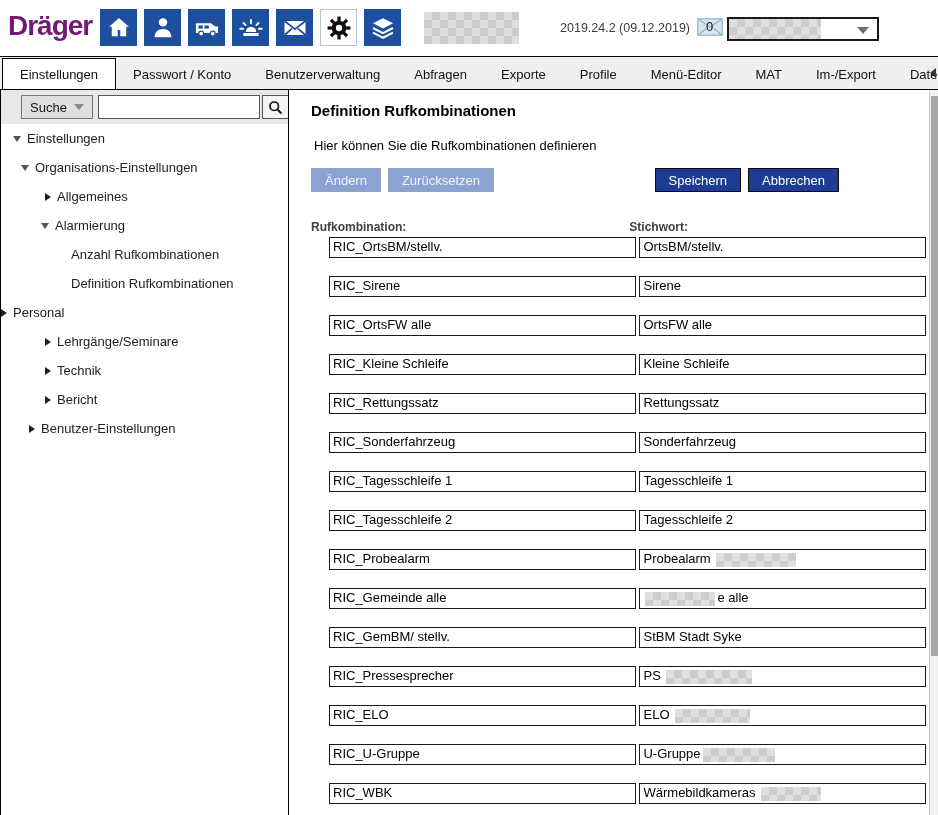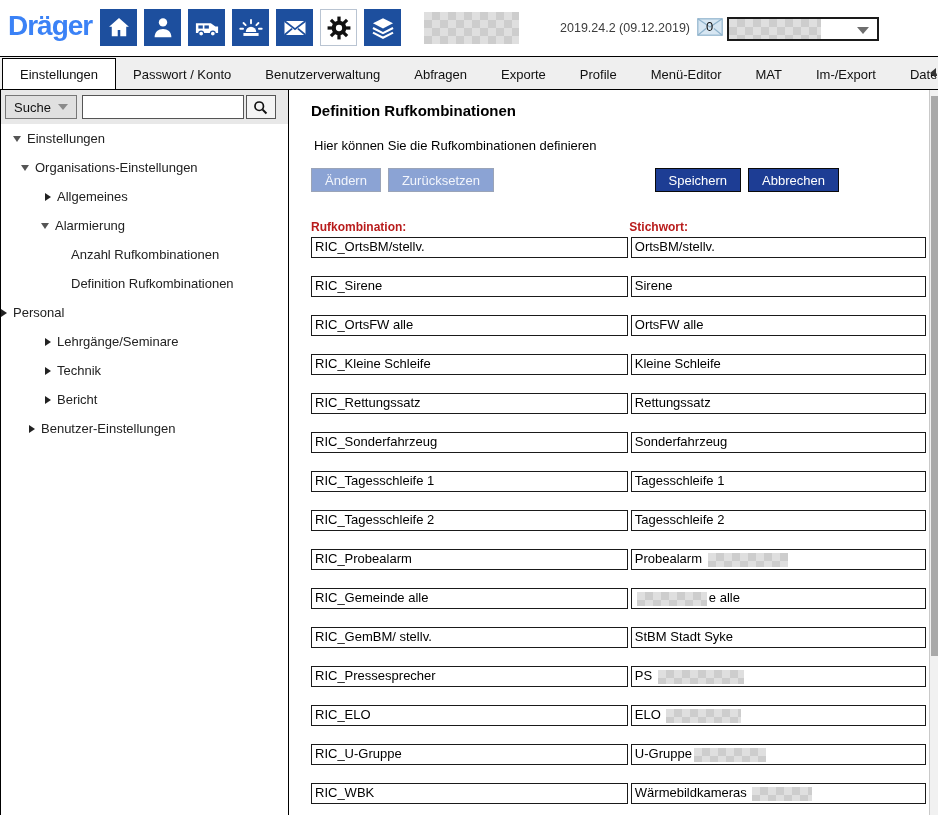--- a/index.html
+++ b/index.html
@@ -3,21 +3,21 @@
 <meta charset="utf-8">
 <style>
   html,body{margin:0;padding:0;background:#fff;}
   *{box-sizing:border-box;}
   .screen{position:relative;width:938px;height:815px;background:#fff;
     font-family:"Liberation Sans","DejaVu Sans",sans-serif;overflow:hidden;}
 
   
   .hdr{position:absolute;left:0;top:0;width:938px;height:56px;background:#fff;}
   .logo{position:absolute;left:8px;top:10px;font-size:28px;font-weight:bold;
-    color:#3b82f6;letter-spacing:-1px;}
+    color:#701a75;letter-spacing:-1px;}
   .iconbar{position:absolute;left:100px;top:9px;display:flex;gap:7px;}
   .icon-tile{width:37px;height:37px;background:#1d4f9e;display:flex;align-items:center;
     justify-content:center;cursor:pointer;border:1px solid #1d4f9e;}
   .icon-tile svg{width:28px;height:28px;display:block;}
   .icon-tile.active{background:#fff;border:1px solid #b9c4d2;}
   .red-top{position:absolute;left:424px;top:12px;width:95px;height:32px;}
   .version{position:absolute;left:540px;top:21px;width:150px;text-align:right;
     font-size:12.5px;color:#3c3c3c;}
   .mailwrap{position:absolute;left:697px;top:18px;width:30px;height:20px;}
   .mailwrap .cnt{position:absolute;left:9px;top:1px;font-size:13px;color:#111;font-weight:normal;}
@@ -36,21 +36,21 @@
   .tab.active{background:#fff;border:1px solid #000;border-bottom:none;height:32px;
     line-height:31px;position:relative;z-index:2;margin-bottom:-1px;}
   .tabscroll{position:absolute;right:2px;top:68px;width:0;height:0;z-index:3;
     border-top:5px solid transparent;border-bottom:5px solid transparent;border-right:6px solid #333;}
 
   
   .sidebar{position:absolute;left:0;top:90px;width:288px;height:725px;background:#fff;
     border-left:1px solid #000;}
   .vline{position:absolute;left:288px;top:90px;width:1px;height:725px;background:#000;}
   .searchrow{position:absolute;left:0;top:0;width:288px;height:34px;background:#e8e8e8;
-    display:flex;align-items:center;padding-left:4px;}
+    display:flex;align-items:center;padding-left:20px;}
   .suche{height:24px;background:#e0e0e0;border:1px solid #777;font-size:13px;color:#111;
     display:flex;align-items:center;gap:7px;padding:0 8px;cursor:pointer;
     font-family:inherit;}
   .suche .dd{width:0;height:0;border-left:5px solid transparent;border-right:5px solid transparent;
     border-top:6px solid #8a8a8a;}
   .searchinput{margin-left:5px;width:162px;height:24px;border:1px solid #555;background:#fff;
     font-size:13px;padding:0 4px;font-family:inherit;}
   .searchbtn{margin-left:2px;width:30px;height:24px;background:#f4f4f4;border:1px solid #555;
     display:flex;align-items:center;justify-content:center;cursor:pointer;padding:0;}
   .searchbtn svg{width:17px;height:17px;}
@@ -65,27 +65,27 @@
 
   
   .content{position:absolute;left:289px;top:90px;width:641px;height:725px;background:#fff;}
   .ptitle{position:absolute;left:22px;top:12px;font-size:15px;font-weight:bold;color:#000;margin:0;}
   .psub{position:absolute;left:22px;top:45px;font-size:13px;color:#000;margin:3px;}
   .btnrow{position:absolute;left:22px;top:78px;width:528px;display:flex;gap:7px;}
   .btn{font-size:13px;height:24px;padding:0 13px;cursor:pointer;font-family:inherit;}
   .btn.disabled{background:#8ba3d4;color:#f2f5fc;border:1px solid #9aa4b8;}
   .btn.primary{background:#1d3d94;color:#fff;border:1px solid #0a0a0a;}
   .btn-spacer{margin-left:auto;}
-  .colheads{position:absolute;left:22px;top:130px;font-size:12px;font-weight:bold;color:#b91c1c;}
+  .colheads{position:absolute;left:22px;top:130px;font-size:12px;font-weight:bold;color:#404040;}
   .colheads .c1{display:inline-block;width:315px;}
   .rows{position:absolute;left:22px;top:147px;width:615px;}
   .frow{height:21px;margin-bottom:18px;display:flex;}
   .finput{height:21px;border:1px solid #1a1a1a;background:#fff;font-size:13px;color:#000;
     padding:1px 3px 0 3px;white-space:nowrap;overflow:hidden;}
-  .finput.ruf{width:322px;margin-right:3px;}
+  .finput.ruf{width:322px;margin-right:3px;margin-left:18px;}
   .finput.stich{width:300px;}
 
   
   .redacted{background-image:
       linear-gradient(45deg,#cdcdcd 25%,transparent 25%,transparent 75%,#cdcdcd 75%),
       linear-gradient(45deg,#cdcdcd 25%,#dfdfdf 25%,#dfdfdf 75%,#cdcdcd 75%);
     background-position:0 0,8px 8px;background-size:16px 16px;}
   .red-inline{display:inline-block;height:14px;vertical-align:middle;margin:0 2px;}
   .sbar{position:absolute;right:0;top:90px;width:9px;height:725px;background:#f1f1f1;
     border-left:1px solid #c9c9c9;}

